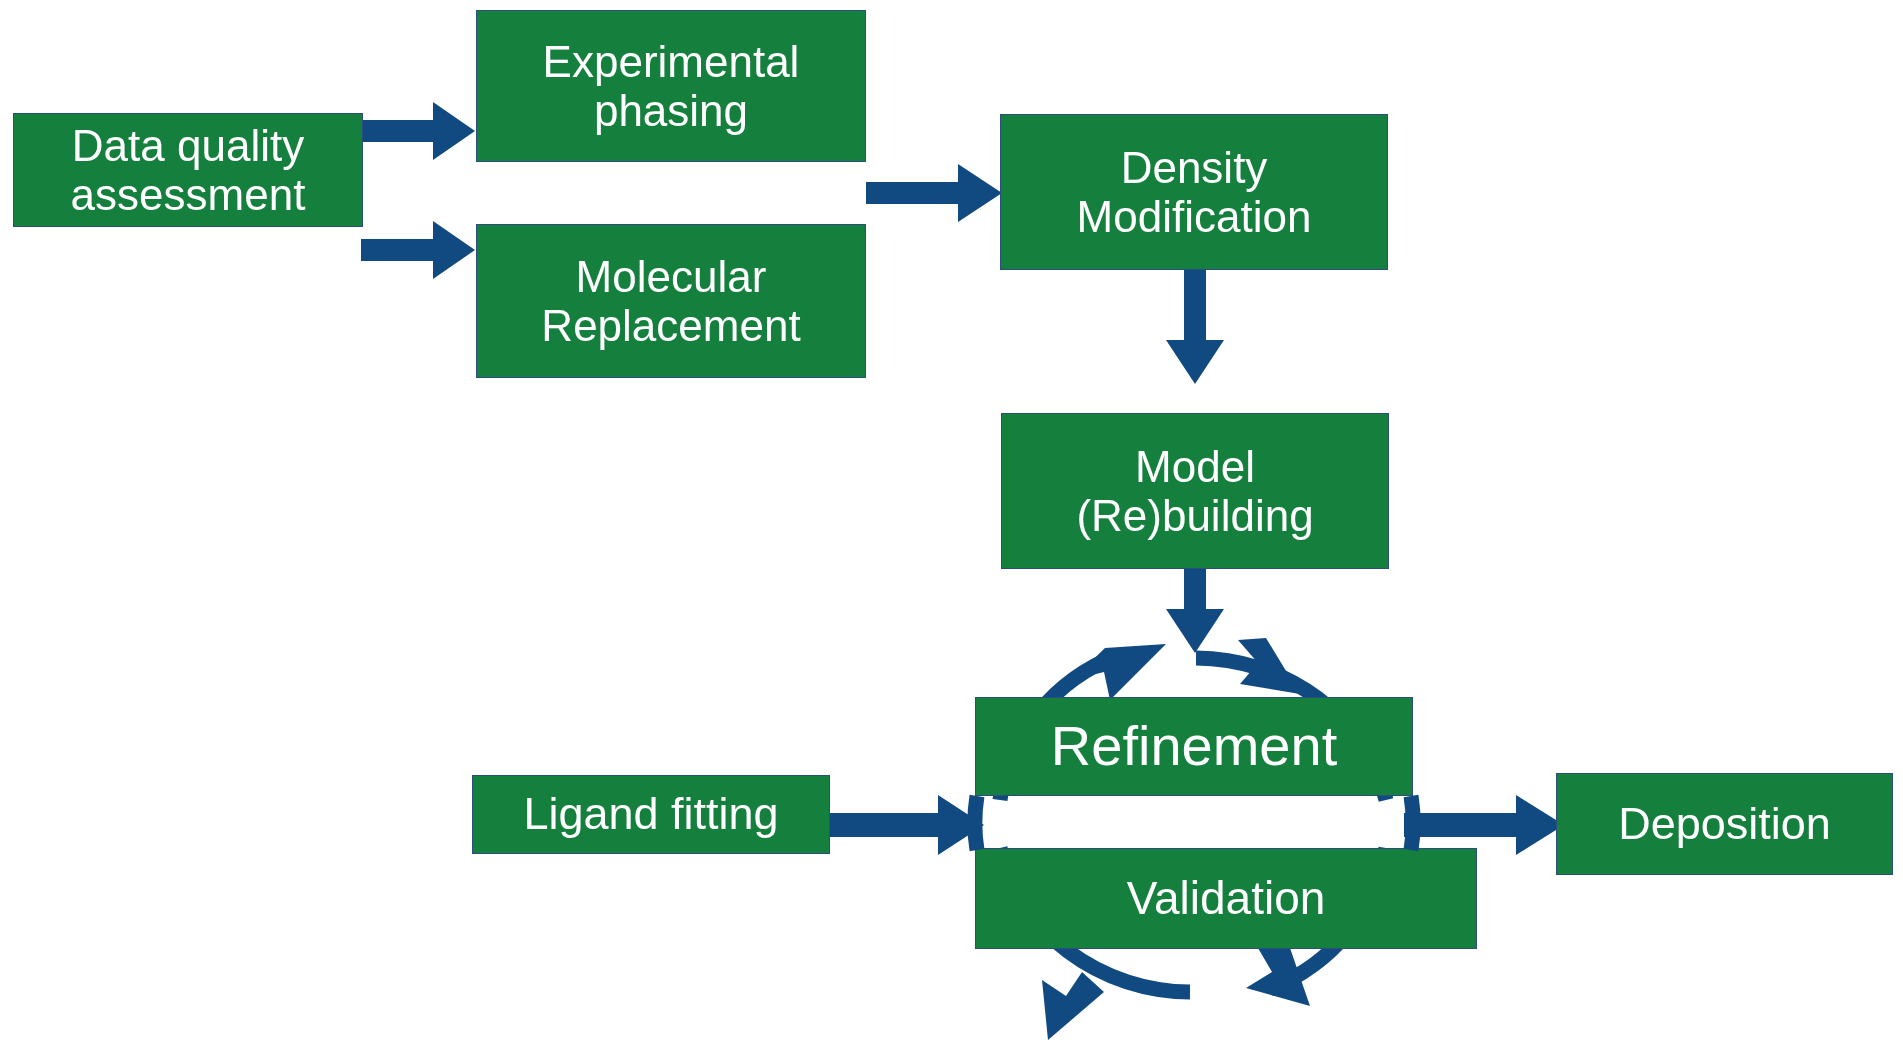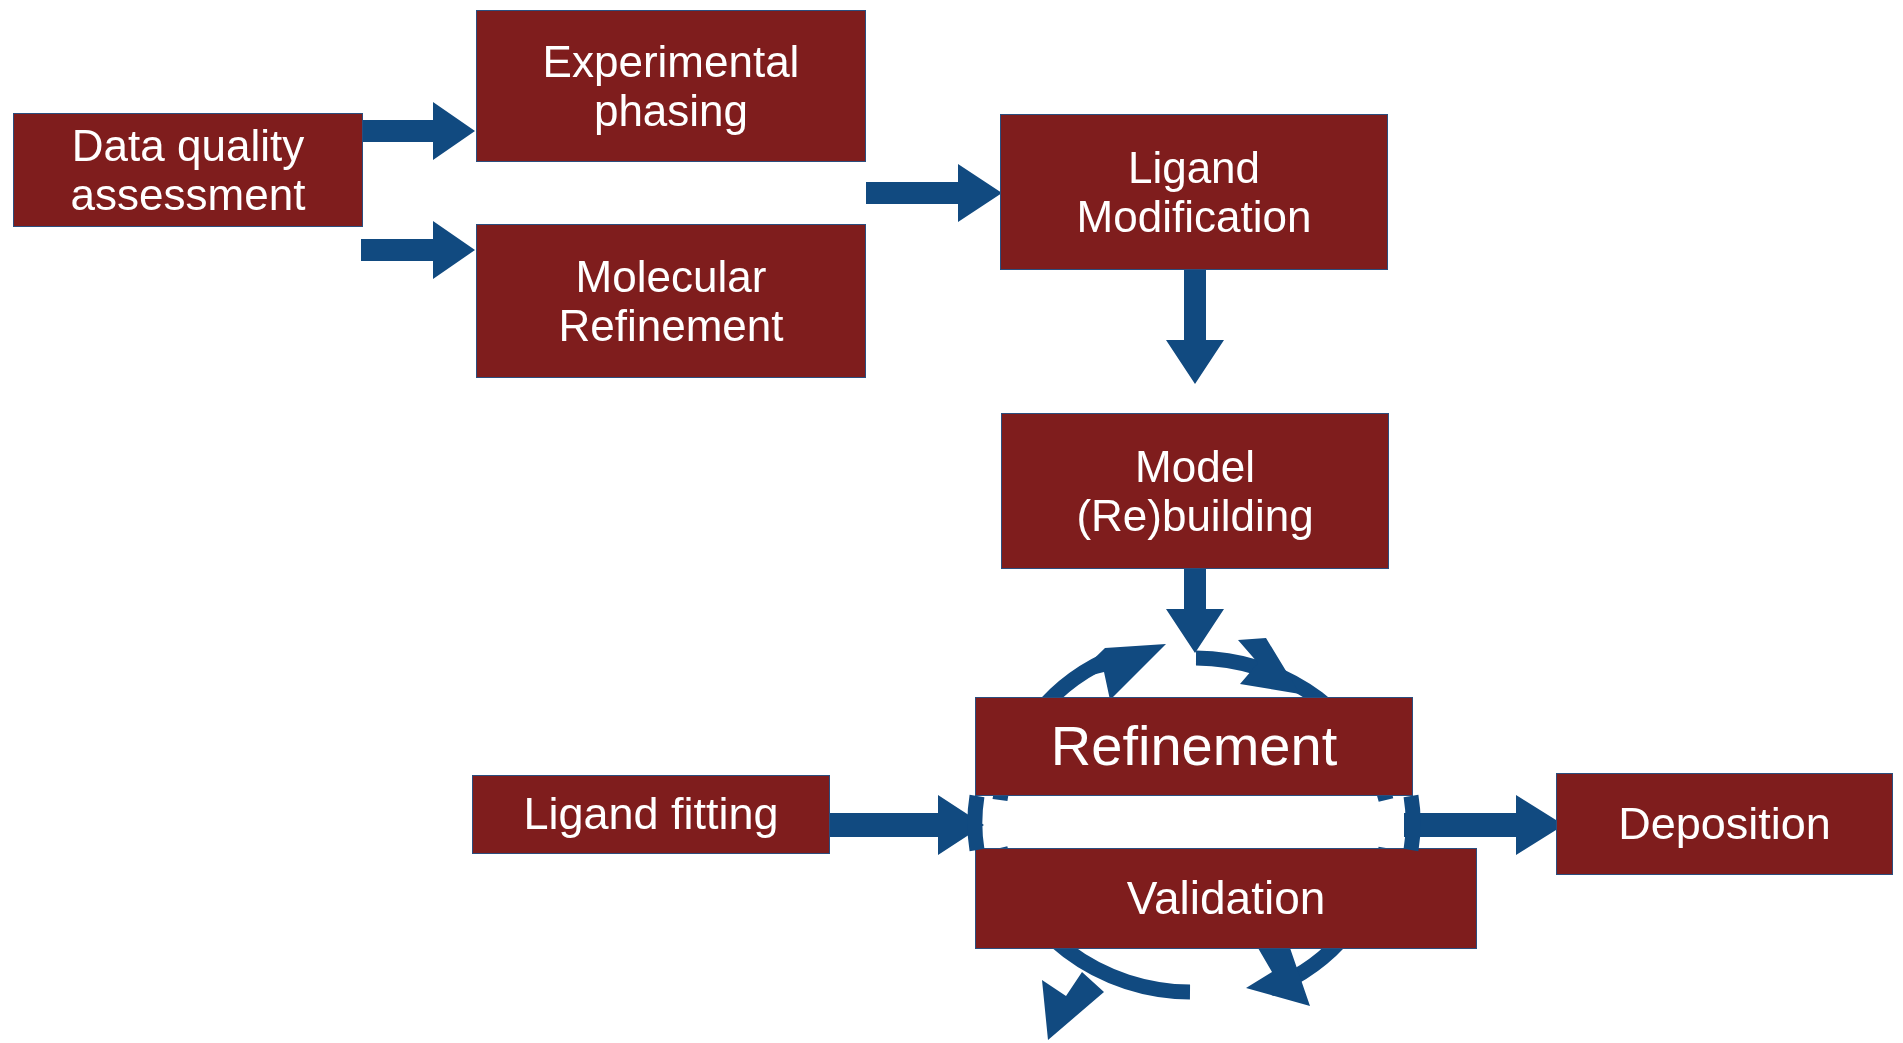--- a/index.html
+++ b/index.html
@@ -15,21 +15,21 @@
     font-family: "Liberation Sans", sans-serif;
   }
   #canvas {
     position: absolute;
     inset: 0;
     width: 1903px;
     height: 1043px;
   }
   .node {
     position: absolute;
-    background: #7f1d1d;
+    background: #15803d;
     border: 1.5px solid #2B4E7E;
     color: #ffffff;
     display: flex;
     align-items: center;
     justify-content: center;
     text-align: center;
     line-height: 1.12;
     font-size: 44px;
     font-weight: 400;
     box-sizing: border-box;
@@ -118,23 +118,23 @@
     <path d="M1104,992 L1048,1040 L1042,980 L1066,996 L1082,972 Z" fill="#114A80"></path>
   </svg>
 
   <div class="node" id="node-data-quality">Data quality
 assessment</div>
 
   <div class="node" id="node-experimental">Experimental
 phasing</div>
 
   <div class="node" id="node-molecular">Molecular
-Refinement</div>
+Replacement</div>
 
-  <div class="node" id="node-density">Ligand
+  <div class="node" id="node-density">Density
 Modification</div>
 
   <div class="node" id="node-model">Model
 (Re)building</div>
 
   <div class="node" id="node-refinement">Refinement</div>
 
   <div class="node" id="node-validation">Validation</div>
 
   <div class="node" id="node-ligand">Ligand fitting</div>

